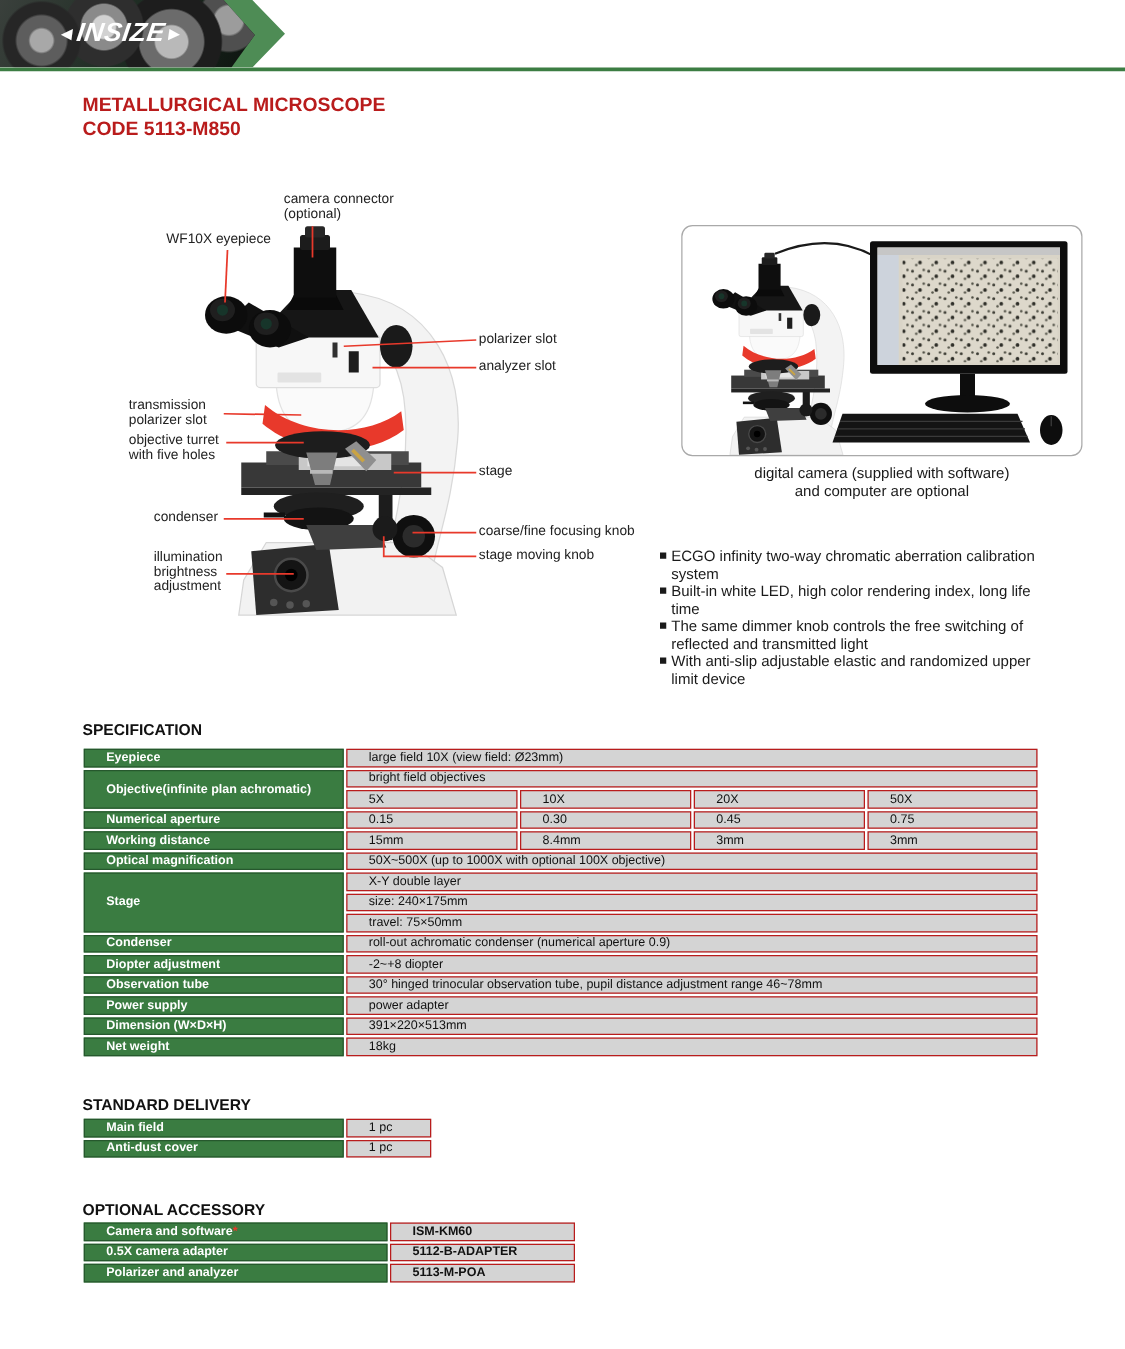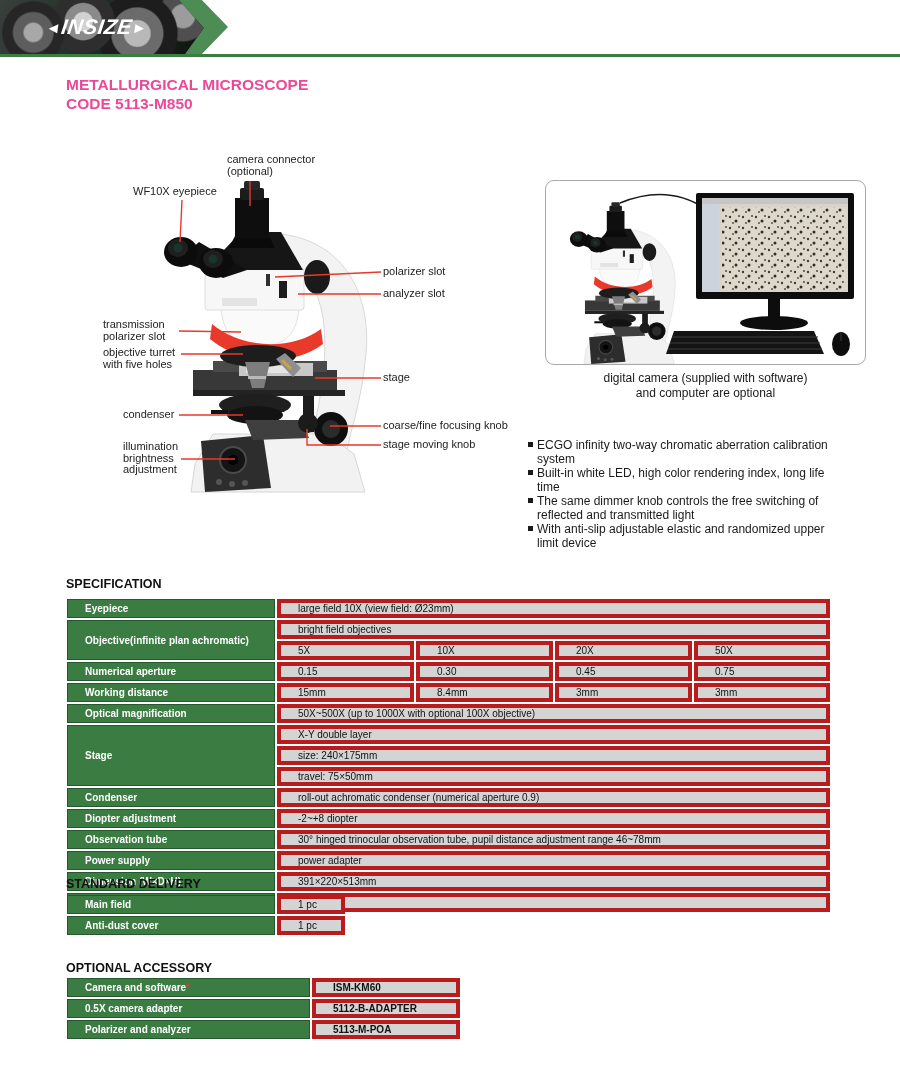--- a/index.html
+++ b/index.html
@@ -17,21 +17,21 @@
       radial-gradient(circle at 40% 40%, #d2d2d2 0 7%, #8a8a8a 8% 14%, #2e2e2e 15% 24%, rgba(0,0,0,0) 25%),
       radial-gradient(circle at 66% 62%, #b9b9b9 0 9%, #6b6b6b 10% 18%, #1d1d1d 19% 28%, rgba(0,0,0,0) 29%),
       radial-gradient(circle at 88% 30%, #9c9c9c 0 6%, #4f4f4f 7% 13%, rgba(0,0,0,0) 14%),
       linear-gradient(115deg, #3a403c 0%, #1b2a20 55%, #0d130f 100%); }
   .hdr-logo { position:absolute; left:46px; top:15px; z-index:3; color:#fff; font-weight:bold; font-style:italic;
     font-size:21px; letter-spacing:.5px; transform:skewX(-8deg); white-space:nowrap; }
   .hdr-logo .arr { font-size:15px; font-style:normal; position:relative; top:-1px; }
   .hdr-rule { position:absolute; left:0; top:54px; width:900px; height:3px; background:#3c7d43; z-index:0; }
 
   
-  .title { position:absolute; left:66px; top:75px; font-weight:bold; font-size:15.5px; line-height:19px; color:#ec4899; }
+  .title { position:absolute; left:66px; top:75px; font-weight:bold; font-size:15.5px; line-height:19px; color:#b91c1c; }
 
   
   .diagram { position:absolute; left:95px; top:148px; width:420px; height:352px; }
   .diagram svg { position:absolute; left:0; top:0; }
   .dlabel { position:absolute; font-size:11px; line-height:11.5px; color:#222; white-space:pre-line; }
   .r-align { text-align:left; }
 
   
   .photo-box { position:absolute; left:545px; top:180px; width:321px; height:185px; border:1px solid #a9a9a9;
     border-radius:9px; background:#fff; overflow:hidden; }
@@ -41,21 +41,21 @@
   
   .features { position:absolute; left:528px; top:438px; width:302px; list-style:none; }
   .features li { display:flex; font-size:12px; line-height:14px; margin-bottom:0; color:#1a1a1a; }
   .features .sq { flex:0 0 auto; width:5px; height:5px; background:#1a1a1a; margin:4px 4px 0 0; }
 
   
   .sec-title { position:absolute; font-weight:bold; font-size:12.5px; color:#111; }
   table.dt { position:absolute; border-collapse:separate; border-spacing:2px; table-layout:fixed; }
   table.dt td { height:14.5px; padding:0 17px; font-size:10px; vertical-align:middle; overflow:hidden; white-space:nowrap; }
   td.green { background:#3a7c41; border:1px solid #26582d; color:#fff; font-weight:bold; }
-  td.gray  { background:#d4d4d4; border:4px solid #b91c1c; color:#111; }
+  td.gray  { background:#d4d4d4; border:1px solid #b91c1c; color:#111; }
   td.bold  { font-weight:bold; }
   .red { color:#e8392b; }
   .footnote { position:absolute; left:63px; top:1048px; font-size:12px; color:#1a1a1a; }
   .footnote .mark { color:#e8392b; font-weight:bold; font-size:14px; }
 </style>
 </head>
 <body>
 
 <div class="page">
 

